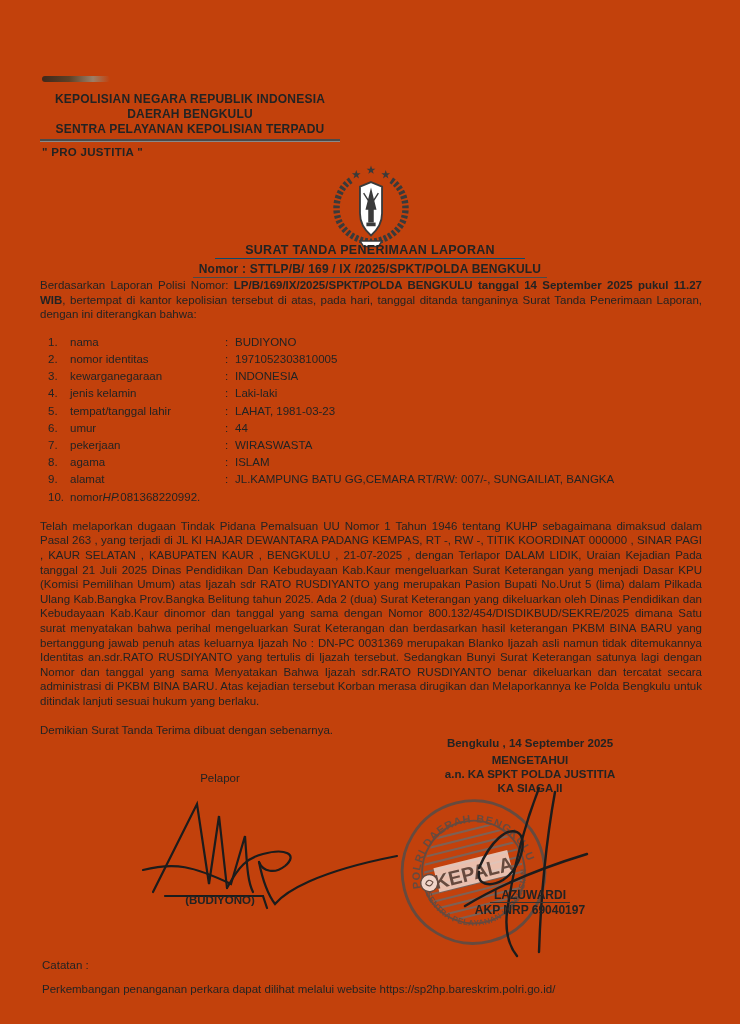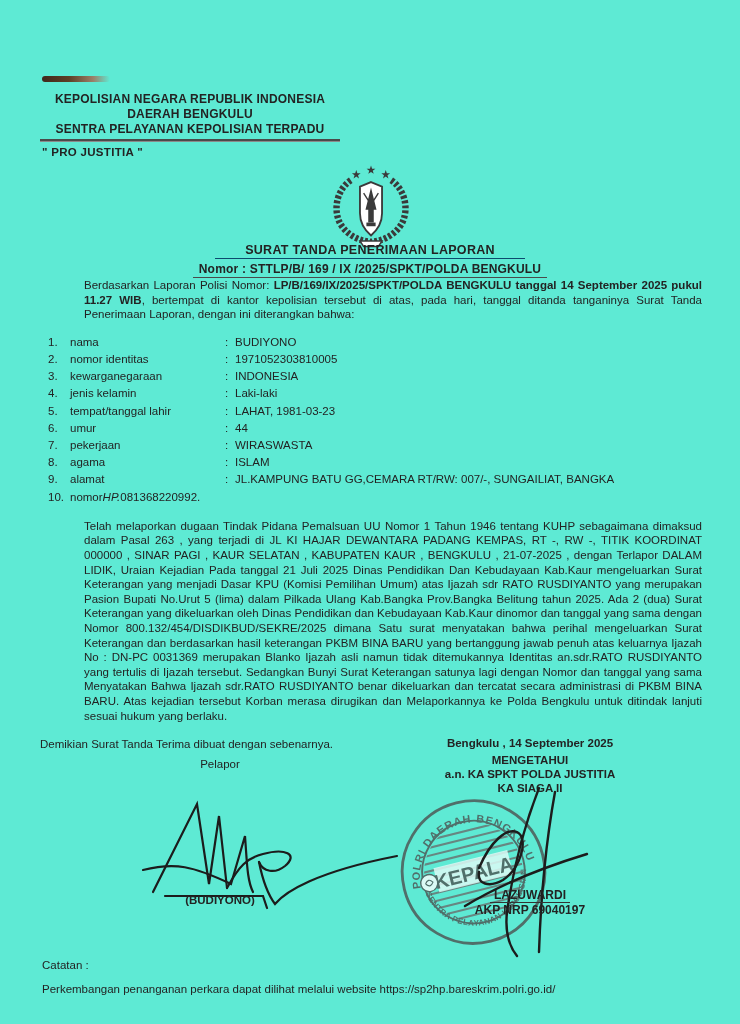--- a/index.html
+++ b/index.html
@@ -2,21 +2,21 @@
 <html><head>
 <meta charset="utf-8">
 <style>
   * { margin: 0; padding: 0; box-sizing: border-box; }
   html, body { background: #e8e8e8; }
   .page {
     position: relative;
     width: 740px;
     height: 1024px;
     margin: 0 auto;
-    background: #5eead4;
+    background: #c2410c;
     font-family: "Liberation Sans", sans-serif;
     color: #232323;
     overflow: hidden;
   }
   .scan-mark {
     position: absolute;
     left: 42px; top: 76px;
     width: 68px; height: 6px;
     border-radius: 3px;
     background: linear-gradient(to right, #40281b 0%, #5d4026 40%, #9b7f68 75%, rgba(255,255,255,0) 100%);
@@ -71,38 +71,38 @@
     padding: 0 6px 1px 6px;
     margin-top: 1px;
   }
   .content {
     position: absolute;
     left: 40px; top: 278px;
     width: 662px;
     font-size: 11.5px;
     line-height: 14.6px;
   }
-  p.justified { text-align: justify; margin-left: 44px; }
+  p.justified { text-align: justify; }
   .bold { font-weight: bold; }
   .ident-list { margin-top: 12px; margin-bottom: 13px; padding-left: 8px; }
   .ident-row { display: flex; line-height: 17.2px; }
   .ident-row .num { width: 22px; flex: 0 0 22px; }
   .ident-row .label { width: 155px; flex: 0 0 155px; }
   .ident-row .sep { width: 10px; flex: 0 0 10px; }
   .ident-row .value { flex: 1; }
   .italic { font-style: italic; }
   .closing-line { margin-top: 14px; }
   .sig-area {
     position: absolute;
     left: 0; top: 736px;
     width: 740px; height: 200px;
   }
   .sig-left {
     position: absolute;
-    left: 120px; top: 0;
+    left: 120px; top: 14px;
     width: 200px;
     text-align: center;
     font-size: 11.5px;
   }
   .sig-left .role { margin-top: 22px; }
   .sig-right {
     position: absolute;
     left: 380px; top: 0;
     width: 300px;
     text-align: center;

